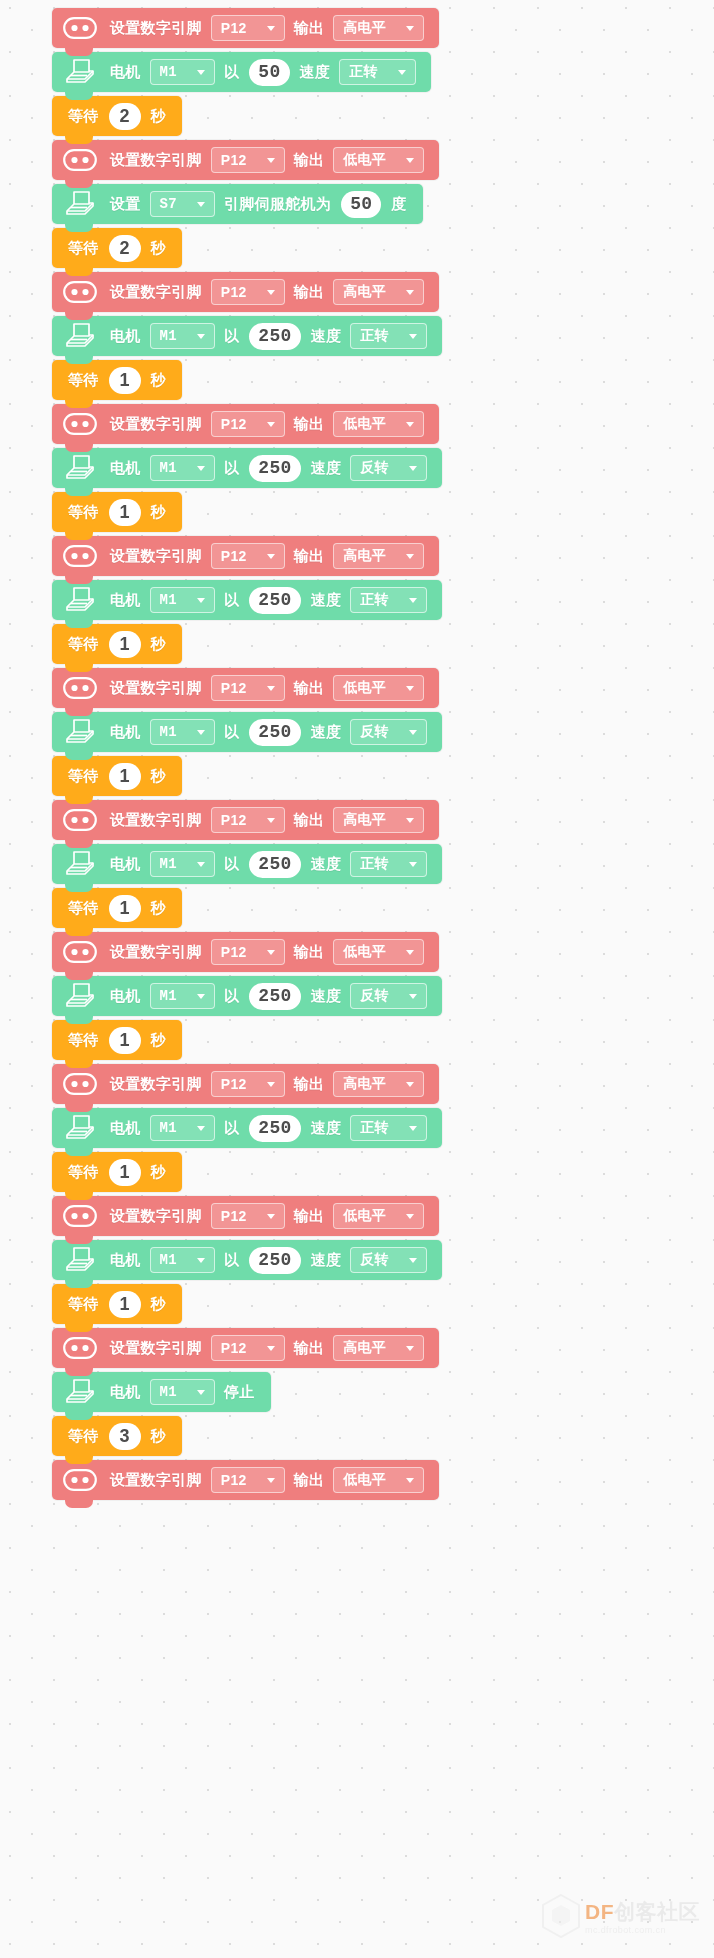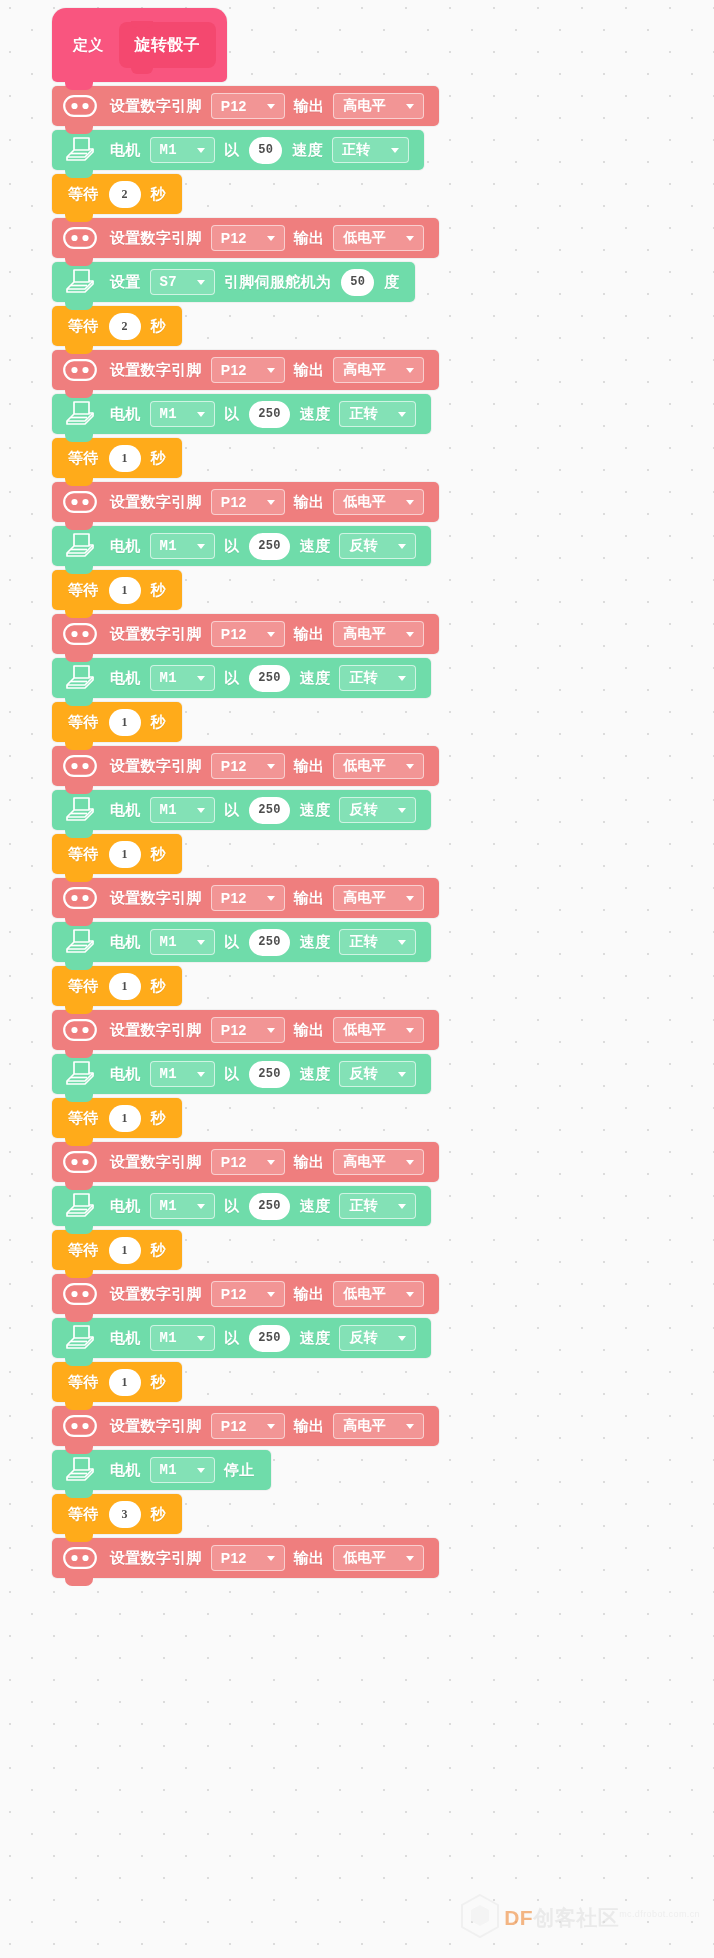--- a/index.html
+++ b/index.html
@@ -66,21 +66,21 @@
     background: inherit;
     border-radius: 0 0 7px 7px;
     z-index: 2;
   }
   .block.hat { border-radius: 14px 14px 5px 5px; height: 74px; padding-left: 16px; }
   .block.hat::before { display: none; }
   .block.last::after { }
 
   .b-pin   { background-color: #ef7e7e; }
   .b-motor { background-color: #6fdcaa; font-family: Liberation Mono, monospace; }
-  .b-wait  { background-color: #ffab1a; font-family: Liberation Serif, serif; }
+  .b-wait  { background-color: #ffab1a; }
   .b-def   { background-color: #f9557f; }
 
   .lbl { margin: 0 5px; white-space: nowrap; text-shadow: 0 1px 0 rgba(0,0,0,.07); }
 
   
   .dd {
     display: inline-flex;
     align-items: center;
     gap: 20px;
     height: 26px;
@@ -107,21 +107,21 @@
     display: inline-flex;
     align-items: center;
     justify-content: center;
     min-width: 32px;
     height: 27px;
     padding: 0 9px;
     margin: 0 5px;
     border-radius: 14px;
     background: #ffffff;
     color: #4d4d4d;
-    font-size: 12px;
+    font-size: 18px;
     font-weight: bold;
   }
   
   .procname {
     display: inline-flex;
     align-items: center;
     justify-content: center;
     height: 46px;
     padding: 0 16px;
     margin-left: 10px;
@@ -155,36 +155,32 @@
   #wm {
     position: absolute;
     right: 14px;
     bottom: 14px;
     display: flex;
     align-items: center;
     opacity: .55;
     user-select: none;
   }
   #wm .hex { margin-right: 2px; }
-  #wm .txt { display: flex; flex-direction: row; line-height: 1.05; }
+  #wm .txt { display: flex; flex-direction: column; line-height: 1.05; }
   #wm .line1 { font-size: 21px; font-weight: bold; letter-spacing: .5px; }
   #wm .df { color: #ef7d22; }
   #wm .cn { color: #dedede; }
   #wm .line2 { font-size: 9px; color: #e4e4e4; letter-spacing: .4px; margin-top: 3px; }
 </style>
 </head>
 <body>
 
 <div id="canvas">
 
   <div id="script">
-      <div class="block b-def hat">
-        <span class="lbl">定义</span>
-        <span class="procname">旋转骰子</span>
-      </div>
       <div class="block b-pin">
         <span class="icn">
           <svg width="34" height="22" viewBox="0 0 34 22">
             <rect x="1.2" y="1.2" width="31.6" height="19.6" rx="9.8" fill="none" stroke="#ffffff" stroke-width="2.2"></rect>
             <circle cx="11.5" cy="11" r="3.1" fill="#ffffff"></circle>
             <circle cx="22.5" cy="11" r="3.1" fill="#ffffff"></circle>
           </svg>
         </span>
         <span class="lbl">设置数字引脚</span>
         <span class="dd">

